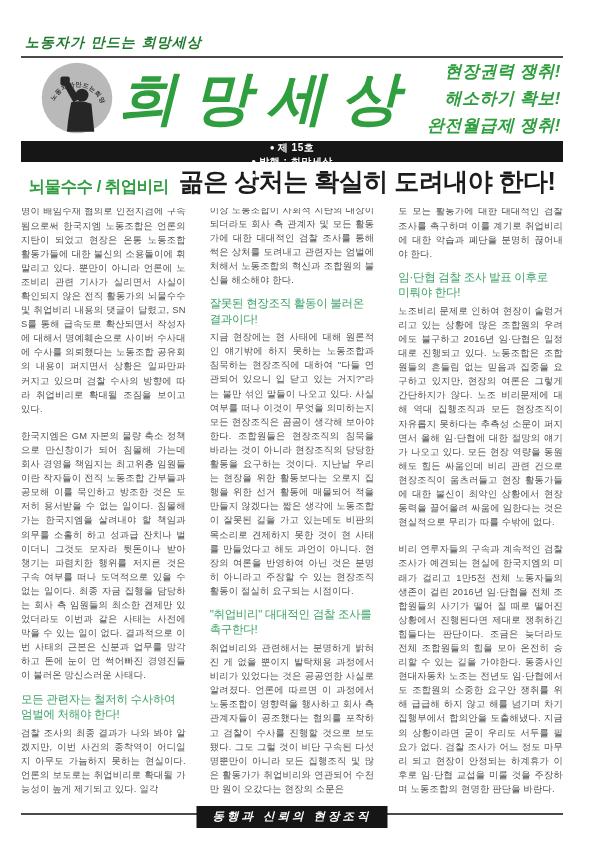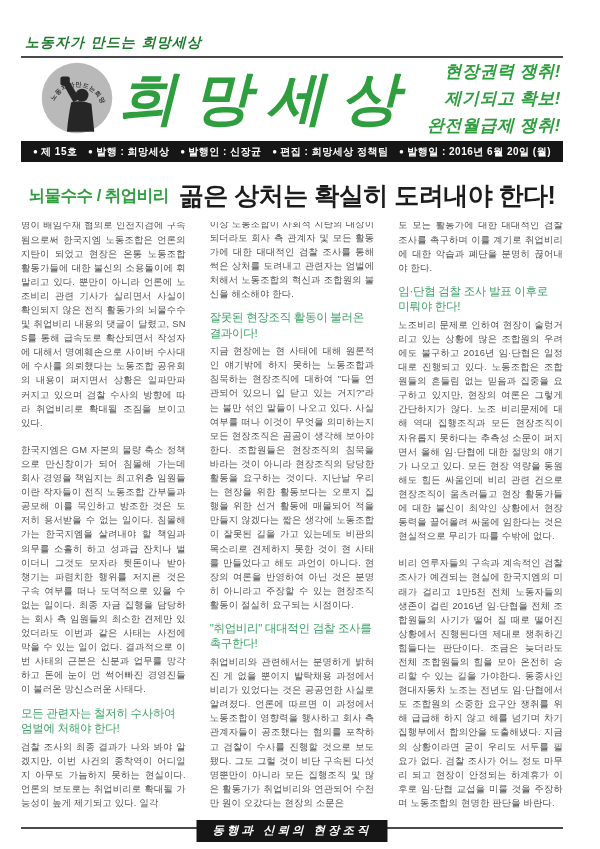--- a/index.html
+++ b/index.html
@@ -81,34 +81,35 @@
     color: #ffffff;
     height: 21px;
     display: flex;
     align-items: center;
     justify-content: space-between;
     padding: 0 12px;
     font-size: 10px;
     font-weight: bold;
     letter-spacing: 0.5px;
     white-space: nowrap;
+    flex-direction: column;
   }
   .info-item::before {
     content: "● ";
     font-size: 8px;
     position: relative;
     top: -1px;
   }
   
   .headline {
     display: flex;
-    align-items: center;
+    align-items: flex-end;
     justify-content: center;
     gap: 10px;
-    margin-top: 17px;
+    margin-top: 3px;
     white-space: nowrap;
   }
   .headline .kicker {
     color: var(--accent-green);
     font-weight: bold;
     font-size: 16.5px;
     letter-spacing: -0.5px;
   }
   .headline .head-title {
     color: #1c1c1c;
@@ -195,21 +196,21 @@
           <rect x="27" y="20" width="13" height="13" rx="3"></rect>
           <path d="M31,31 L45,56 L54,51 L40,28 Z"></path>
           <circle cx="57" cy="46" r="9"></circle>
           <path d="M42,56 Q57,52 70,58 L74,97 L36,97 Q38,74 42,56 Z"></path>
         </g>
       </svg>
     </div>
     <div class="masthead-title">희망세상</div>
     <div class="slogans">
       <div>현장권력 쟁취!</div>
-      <div>제기되고 확보!</div>
+      <div>해소하기 확보!</div>
       <div>완전월급제 쟁취!</div>
     </div>
   </div>
 
   <div class="info-bar">
     <span class="info-item">제 15호</span>
     <span class="info-item">발행 : 희망세상</span>
     <span class="info-item">발행인 : 신장균</span>
     <span class="info-item">편집 : 희망세상 정책팀</span>
     <span class="info-item">발행일 : 2016년 6월 20일 (월)</span>

